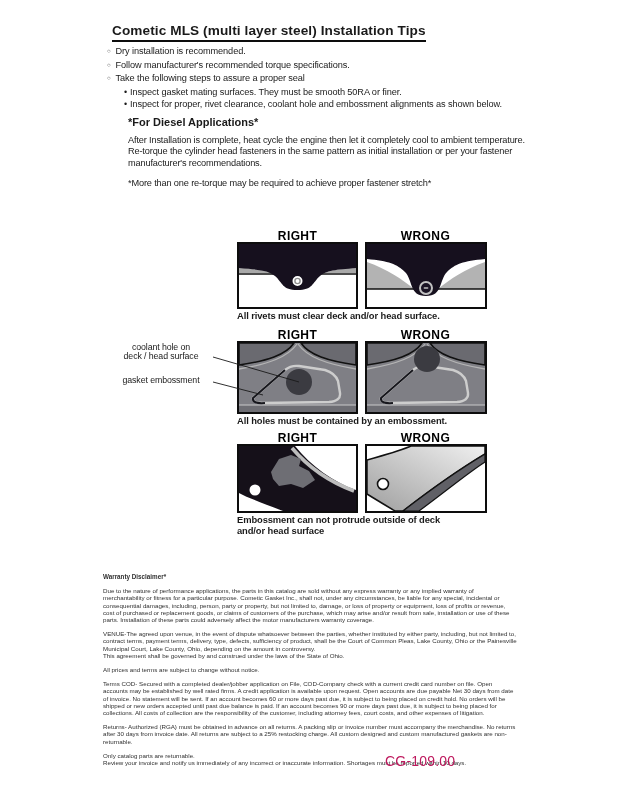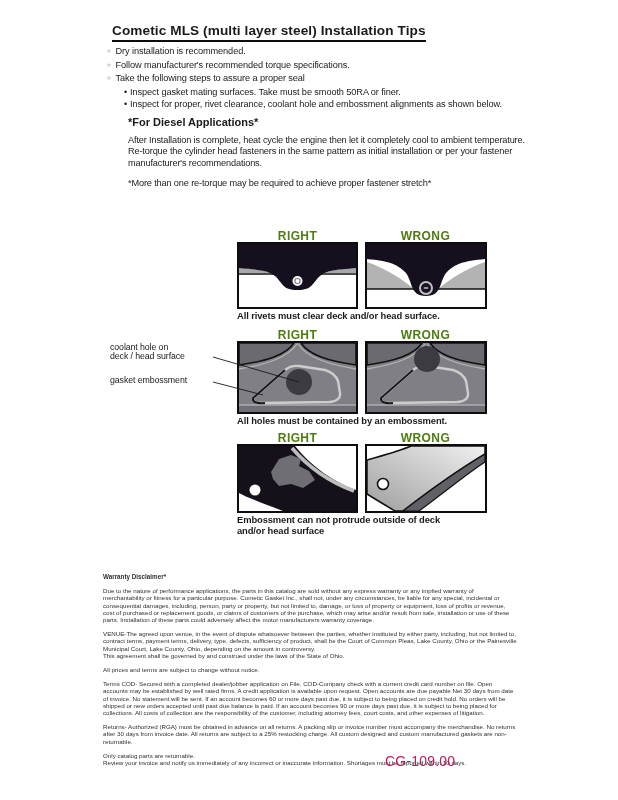--- a/index.html
+++ b/index.html
@@ -20,27 +20,27 @@
   .subtip { line-height:12.3px; margin-left:17px; white-space:nowrap; }
   .subtip::before { content:"•"; font-size:9px; margin-right:3px; }
   
   .diesel { position:absolute; left:128px; top:116px; width:402px; }
   .diesel h2 { font-size:11px; font-weight:bold; margin:0 0 7px 0; letter-spacing:0; }
   .diesel p { font-size:9.2px; line-height:11.4px; margin:0 0 9px 0; letter-spacing:-0.15px; }
   .diesel p.note { margin-top:6px; }
   
   .fig { position:absolute; left:237px; }
   .fig-labels { display:flex; gap:7px; height:13px; }
-  .fig-label { width:121px; text-align:center; font-size:12px; font-weight:bold; color:#4d7c0f; letter-spacing:0.4px; }
+  .fig-label { width:121px; text-align:center; font-size:12px; font-weight:bold; color:#000000; letter-spacing:0.4px; }
   .fig-boxes { display:flex; gap:7px; }
   .fig-box { border:2px solid #0d0d0d; line-height:0; background:#fff; }
   .fig-caption { font-size:9.4px; font-weight:bold; margin-top:2px; letter-spacing:-0.1px; line-height:10.8px; }
   #fig1 { top:229px; } #fig2 { top:328px; } #fig3 { top:431px; }
   
-  .side-label { position:absolute; width:102px; left:110px; text-align:left;
+  .side-label { position:absolute; width:102px; left:110px; text-align:center;
                 font-size:8.8px; line-height:9.3px; letter-spacing:-0.1px; }
   #lbl-coolant { top:343px; } #lbl-emboss { top:376px; }
   #leader-lines { position:absolute; left:110px; top:342px; pointer-events:none; z-index:5; }
   
   .legal { position:absolute; left:103px; top:573px; width:414px; color:#303030;
            font-size:6.2px; line-height:7.2px; letter-spacing:0; }
   .legal h3 { font-size:6.3px; font-weight:bold; margin:0 0 7px 0; }
   .legal p { margin:0 0 7px 0; }
   .legal p.tight { margin-bottom:0; }
   
@@ -52,21 +52,21 @@
 <div id="page">
 
   <div class="title-wrap">
     <h1 class="doc-title">Cometic MLS (multi layer steel) Installation Tips</h1>
   </div>
 
   <div class="tips">
     <div class="tip">Dry installation is recommended.</div>
     <div class="tip">Follow manufacturer's recommended torque specifications.</div>
     <div class="tip">Take the following steps to assure a proper seal</div>
-    <div class="subtip">Inspect gasket mating surfaces.  Take must be smooth 50RA or finer.</div>
+    <div class="subtip">Inspect gasket mating surfaces.  They must be smooth 50RA or finer.</div>
     <div class="subtip">Inspect for proper, rivet clearance, coolant hole and embossment alignments as shown below.</div>
   </div>
 
   <div class="diesel">
     <h2>*For Diesel Applications*</h2>
     <p>After Installation is complete, heat cycle the engine then let it completely cool to ambient temperature. Re-torque the cylinder head fasteners in the same pattern as initial installation or per your fastener manufacturer's recommendations.</p>
     <p class="note">*More than one re-torque may be required to achieve proper fastener stretch*</p>
   </div>
 
   <div class="fig" id="fig1">

